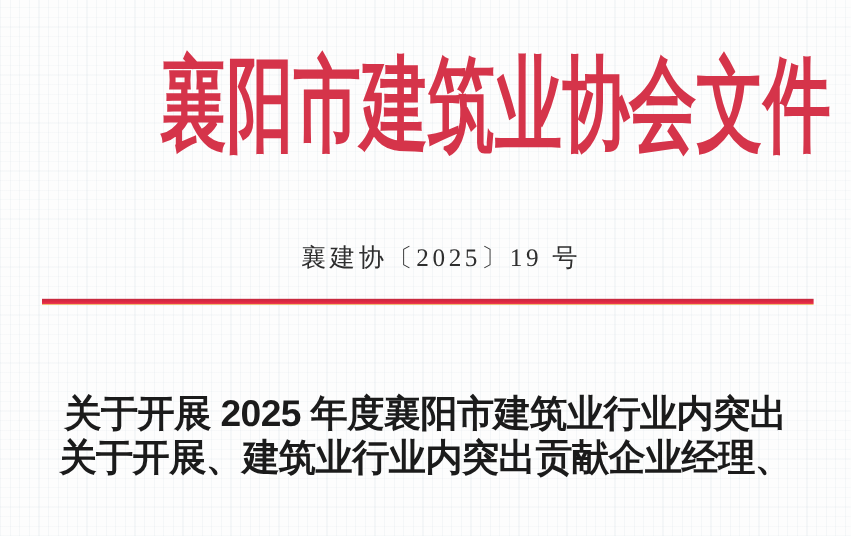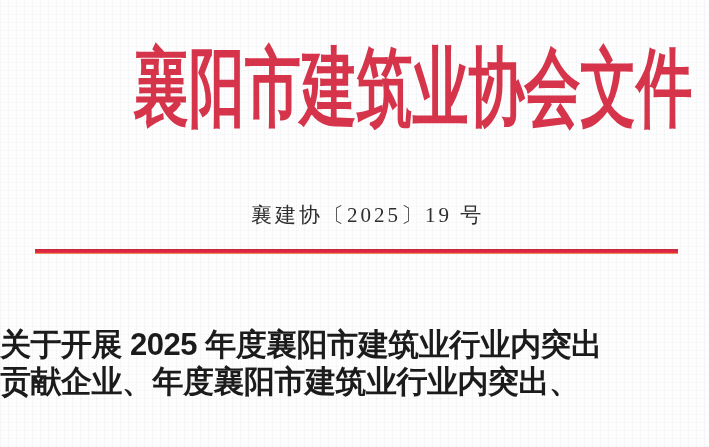--- a/index.html
+++ b/index.html
@@ -61,20 +61,21 @@
       #c22a3f 0%,
       var(--divider-red,#e22741) 55%,
       #e8374b 78%,
       rgba(233,201,63,0.85) 100%);
   }
   .subject{
     position:absolute;
     top:326px;
     left:0;
     width:100%;
+    text-align:center;
     font-family:"Liberation Sans","DejaVu Sans",sans-serif;
     font-weight:bold;
     font-size:31px;
     line-height:37px;
     color:var(--body-text,#1b1b1b);
     letter-spacing:-0.5px;
   }
   .subject .line{white-space:nowrap;}
 </style>
 </head>
@@ -83,14 +84,14 @@
 <div class="scan-texture"></div>
 
 <div class="org-title">襄阳市建筑业协会文件</div>
 
 <div class="doc-number">襄建协〔2025〕19 号</div>
 
 <div class="red-divider"></div>
 
 <div class="subject">
   <div class="line">关于开展 2025 年度襄阳市建筑业行业内突出</div>
-  <div class="line">贡献企业、年度襄阳市建筑业行业内突出、</div>
+  <div class="line">关于开展、建筑业行业内突出贡献企业经理、</div>
 </div>
 
 </body></html>

